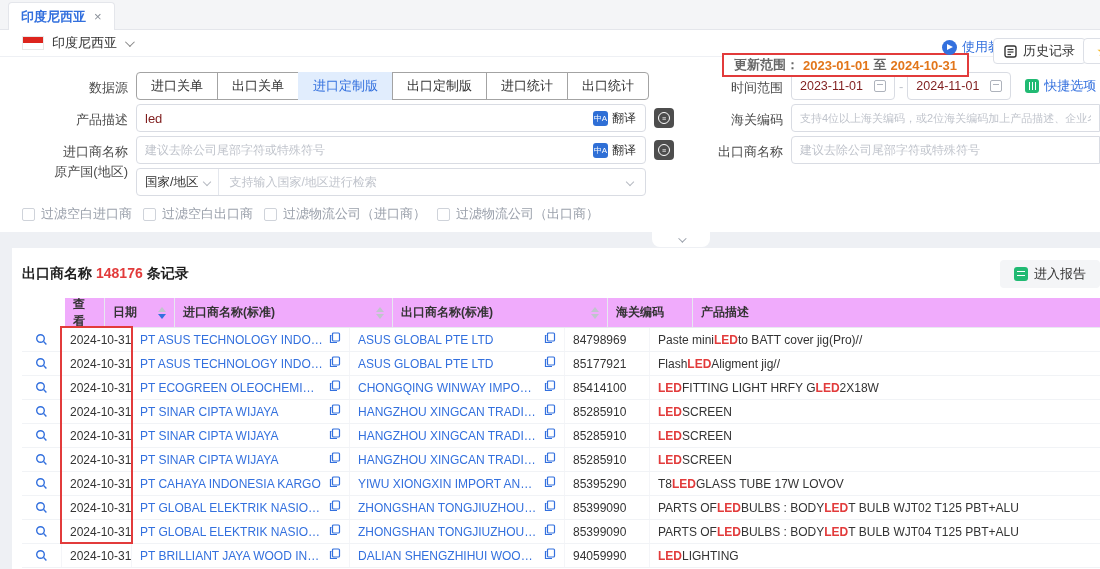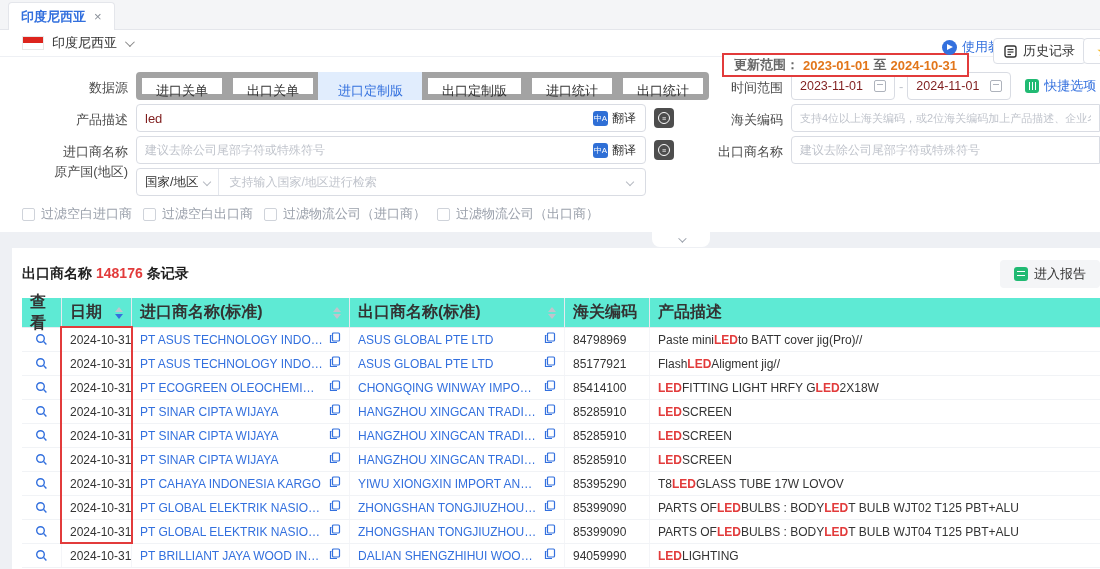--- a/index.html
+++ b/index.html
@@ -31,21 +31,21 @@
   .update-box .gray { color:#666; font-weight:bold; }
   .update-box .odate { color:#e2761b; }
 
   
   .filter-panel { position:absolute; left:0; top:57px; width:1100px; height:175px; background:#fff; }
   .frow { position:absolute; height:28px; display:flex; align-items:center; }
   .flabel { position:absolute; width:128px; text-align:right; color:#4a4a4a; font-size:13px; }
   .flabel-r { position:absolute; left:688px; width:95px; text-align:right; color:#4a4a4a; font-size:13px; }
 
   .seg { display:flex; }
-  .seg .seg-tab { height:28px; line-height:26px; padding:0 14px; border:6px solid #a3a3a3; background:#fff; color:#333; font-size:13px; margin-left:-1px; cursor:pointer; white-space:nowrap; }
+  .seg .seg-tab { height:28px; line-height:26px; padding:0 14px; border:1px solid #a3a3a3; background:#fff; color:#333; font-size:13px; margin-left:-1px; cursor:pointer; white-space:nowrap; }
   .seg .seg-tab:first-child { border-radius:4px 0 0 4px; margin-left:0; }
   .seg .seg-tab:last-child { border-radius:0 4px 4px 0; }
   .seg .seg-tab.active { background:#e1edfd; color:#3370de; border-color:#e1edfd; }
 
   .inp { position:relative; height:28px; border:1px solid #d9dce3; border-radius:4px; background:#fff; display:flex; align-items:center; padding:0 8px; font-size:13px; }
   .inp .ph { color:#c0c4cc; font-size:12px; white-space:nowrap; overflow:hidden; }
   .inp .val { color:#7f1d1d; }
   .trans-btn { position:absolute; right:5px; top:3px; height:21px; display:flex; align-items:center; gap:4px; padding:0 4px; background:#fff; cursor:pointer; }
   .trans-ic { width:15px; height:15px; background:#2f6fd6; border-radius:3px; color:#fff; font-size:8px; line-height:15px; text-align:center; }
   .trans-txt { color:#333; font-size:12px; }
@@ -77,21 +77,21 @@
   
   .results { position:absolute; left:12px; top:248px; width:1088px; height:321px; background:#fff; }
   .summary { position:absolute; left:10px; top:17px; font-size:14px; font-weight:bold; color:#1f1f1f; }
   .summary .count { color:#e23b3b; margin:0 4px; }
   .report-btn { position:absolute; right:0; top:12px; height:28px; background:#f4f5f7; border-radius:4px; display:flex; align-items:center; gap:6px; padding:0 14px; font-size:13px; color:#333; cursor:pointer; }
   .report-ic { width:14px; height:14px; background:#21ba73; border-radius:3px; position:relative; }
   .report-ic::before { content:""; position:absolute; left:3px; right:3px; top:4px; border-top:1.5px solid #fff; }
   .report-ic::after { content:""; position:absolute; left:3px; right:3px; top:8px; border-top:1.5px solid #fff; }
 
   .table { position:absolute; left:10px; top:50px; right:0; }
-  .thead { display:flex; height:30px; background:#5eead4; border-bottom:1px solid #e8eaf0; font-weight:bold; font-size:16px; color:#333; }
+  .thead { display:flex; height:30px; background:#f0abfc; border-bottom:1px solid #e8eaf0; font-weight:bold; font-size:12px; color:#333;margin-left:43px; }
   .thead .tcell { display:flex; align-items:center; border-right:1px solid #e6e9ef; padding:0 8px; }
   .thead .tcell:last-child { border-right:none; }
   .trow { display:flex; height:24px; border-bottom:1px solid #f1f3f6; font-size:12px; align-items:stretch; }
   .trow .tcell { display:flex; align-items:center; border-right:1px solid #f4f5f8; padding:0 8px; overflow:hidden; white-space:nowrap; }
   .trow .tcell:last-child { border-right:none; }
   .col-view { width:40px; justify-content:center; }
   .col-date { width:70px; }
   .col-imp { width:218px; }
   .col-exp { width:215px; }
   .col-code { width:85px; }

